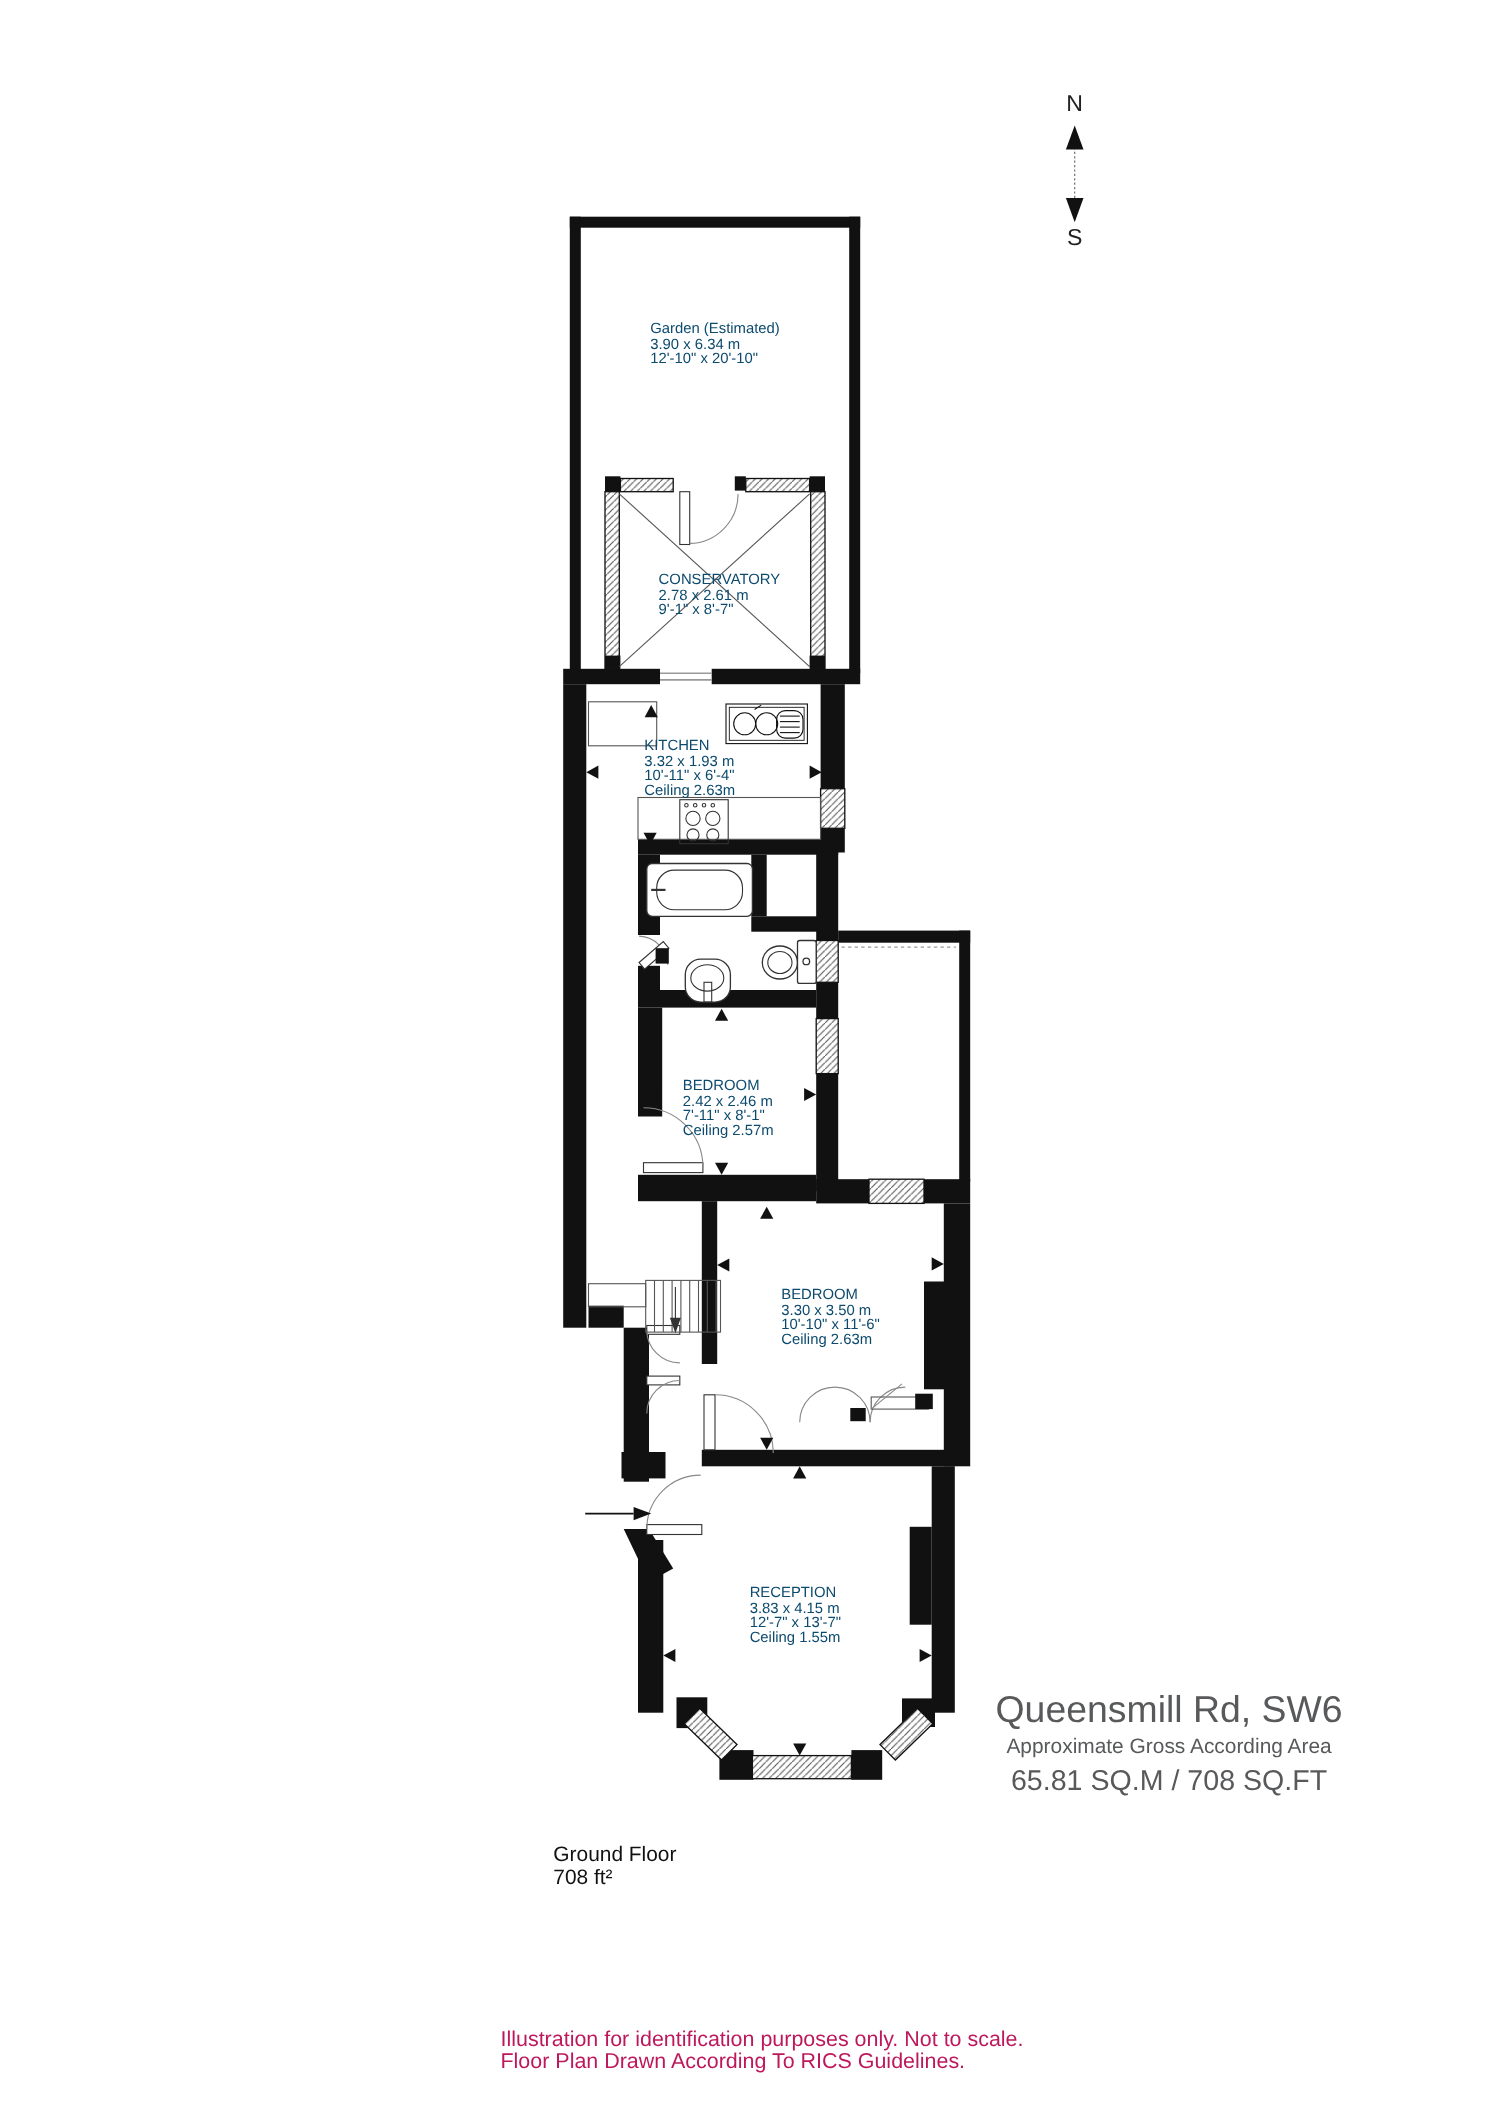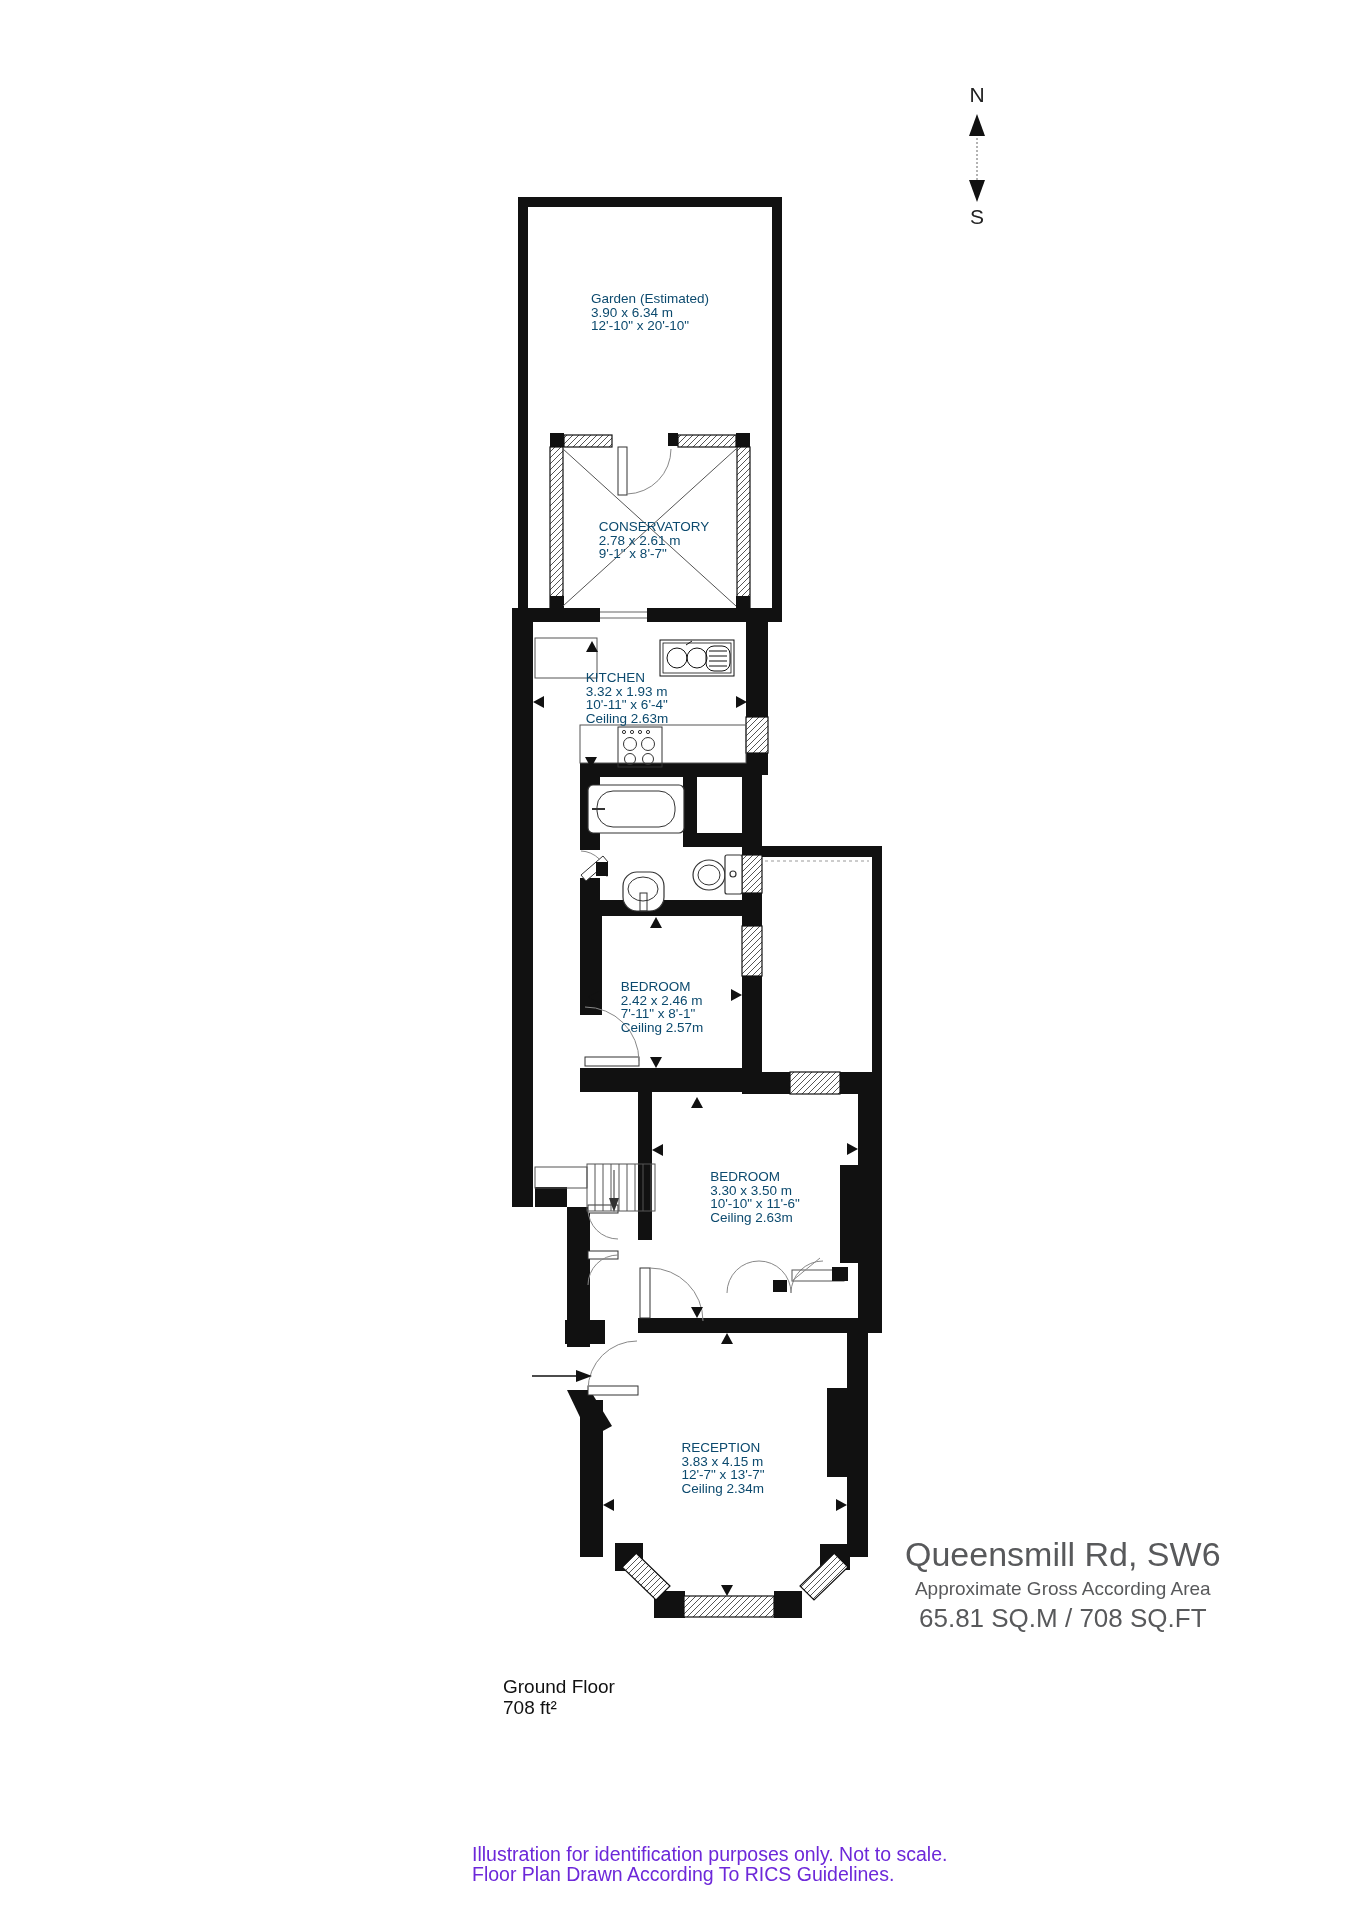--- a/index.html
+++ b/index.html
@@ -8,21 +8,21 @@
   .plan-svg{position:absolute;left:0;top:0;}
   .room-label{position:absolute;transform:translateX(-50%);text-align:left;
               color:#0c4a6e;font-size:13.5px;line-height:13.5px;white-space:nowrap;}
   .compass-letter{position:absolute;transform:translateX(-50%);color:#222;
                   font-size:21px;line-height:21px;}
   .title-block{position:absolute;left:905px;top:1536px;color:#58595b;white-space:nowrap;text-align:center;}
   .title-address{font-size:34px;line-height:36px;}
   .title-subtitle{font-size:19px;line-height:19px;margin-top:7px;}
   .title-area{font-size:26px;line-height:26px;margin-top:7px;}
   .floor-label{position:absolute;left:503px;top:1676px;color:#111;font-size:19px;line-height:21px;white-space:nowrap;}
-  .footer-note{position:absolute;left:472px;top:1844px;color:#6d28d9;font-size:19.5px;line-height:20px;white-space:nowrap;}
+  .footer-note{position:absolute;left:455px;top:1844px;color:#be185d;font-size:19.5px;line-height:20px;white-space:nowrap;}
 </style>
 </head>
 <body>
 
 <div class="canvas">
 
   <svg class="plan-svg" width="1357" height="1920" viewBox="0 0 1357 1920">
     <defs>
       <pattern id="hatch" width="6" height="6" patternUnits="userSpaceOnUse">
         <rect width="6" height="6" fill="#ffffff"></rect>
@@ -288,21 +288,21 @@
     <div>BEDROOM</div>
     <div>3.30 x 3.50 m</div>
     <div>10'-10" x 11'-6"</div>
     <div>Ceiling 2.63m</div>
   </div>
 
   <div class="room-label" style="left:723px;top:1441px;">
     <div>RECEPTION</div>
     <div>3.83 x 4.15 m</div>
     <div>12'-7" x 13'-7"</div>
-    <div>Ceiling 2.34m</div>
+    <div>Ceiling 1.55m</div>
   </div>
 
   <div class="title-block">
     <div class="title-address">Queensmill Rd, SW6</div>
     <div class="title-subtitle">Approximate Gross According Area</div>
     <div class="title-area">65.81 SQ.M / 708 SQ.FT</div>
   </div>
 
   <div class="floor-label">
     <div>Ground Floor</div>

